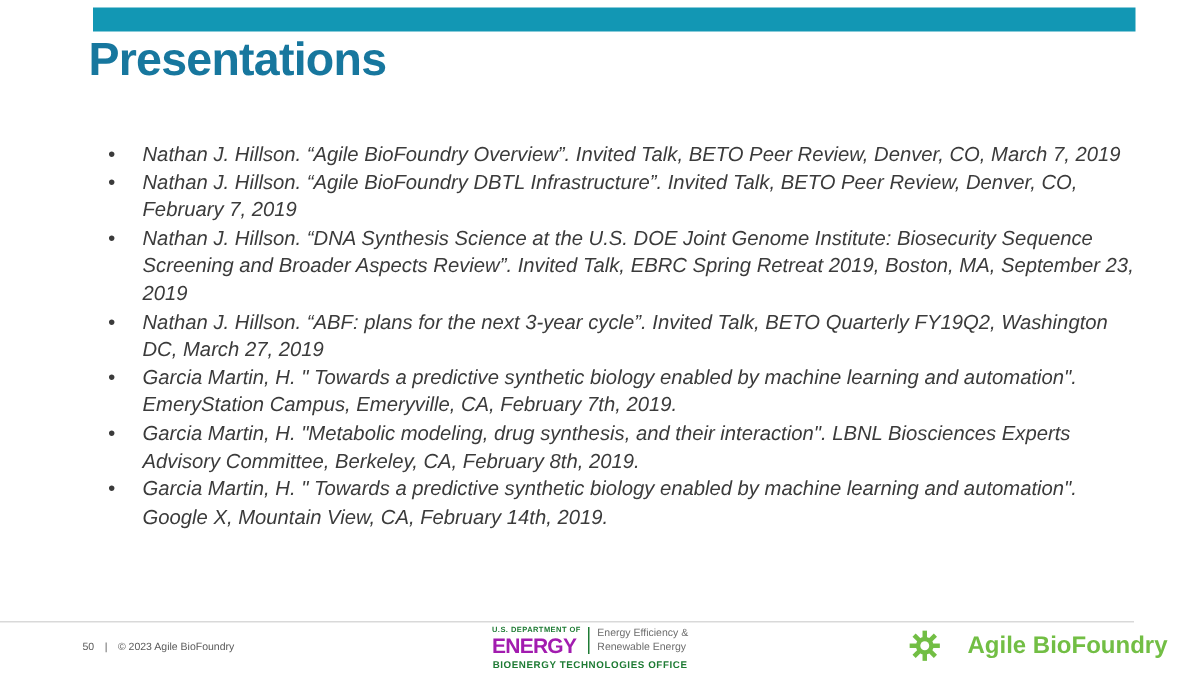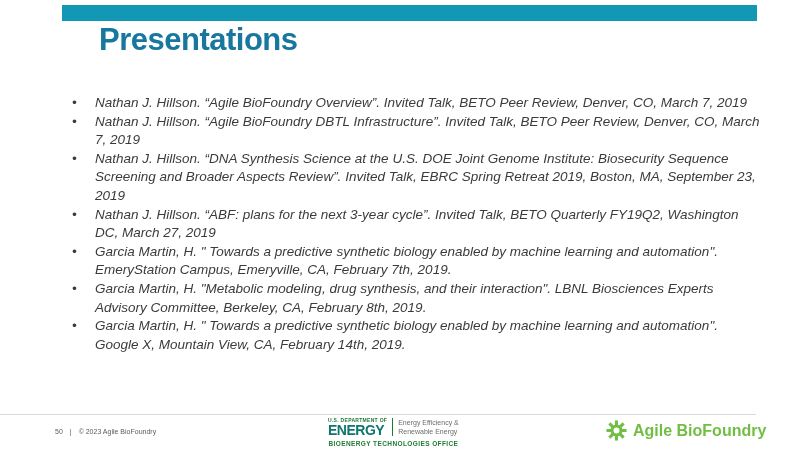--- a/index.html
+++ b/index.html
@@ -17,21 +17,20 @@
     width: 695px; height: 16px;
     background: #1297B4;
   }
   .title {
     position: absolute;
     left: 59px; top: 22px;
     font-size: 31px;
     font-weight: bold;
     letter-spacing: -0.5px;
     color: #17779E;
-    margin-left: 40px;
   }
 
   .bullets {
     position: absolute;
     left: 62px; top: 94px;
     width: 700px;
     list-style: none;
     font-size: 13.5px;
     line-height: 18.6px;
     color: #3B3B3B;
@@ -79,21 +78,21 @@
   .doe-dept {
     font-size: 5px;
     font-weight: bold;
     color: #1E7B34;
     letter-spacing: 0.3px;
     margin-bottom: 1px;
   }
   .doe-energy {
     font-size: 14px;
     font-weight: bold;
-    color: #0f766e;
+    color: #a21caf;
     letter-spacing: -0.5px;
     line-height: 12px;
   }
   .doe-sep {
     width: 1px; height: 18px;
     background: #1E7B34;
     margin: 0 5px;
   }
   .doe-tagline {
     font-size: 7px;
@@ -107,41 +106,41 @@
     letter-spacing: 0.4px;
     margin-top: 4px;
     white-space: nowrap;
   }
 
   .abf-logo {
     position: absolute;
     left: 606px; top: 420px;
     display: flex;
     align-items: center;
-    gap: 6px;
+    gap: 18px;
   }
   .abf-name {
     font-size: 16px;
     font-weight: bold;
     color: #72BE44;
     white-space: nowrap;
   }
 </style>
 </head>
 <body>
 
 <div class="slide">
 
   <div class="top-bar"></div>
 
   <h1 class="title">Presentations</h1>
 
   <ul class="bullets">
       <li>Nathan J. Hillson. “Agile BioFoundry Overview”. Invited Talk, BETO Peer Review, Denver, CO, March 7, 2019</li>
-      <li>Nathan J. Hillson. “Agile BioFoundry DBTL Infrastructure”. Invited Talk, BETO Peer Review, Denver, CO, March 7, 2019</li>
+      <li>Nathan J. Hillson. “Agile BioFoundry DBTL Infrastructure”. Invited Talk, BETO Peer Review, Denver, CO, February 7, 2019</li>
       <li>Nathan J. Hillson. “DNA Synthesis Science at the U.S. DOE Joint Genome Institute: Biosecurity Sequence Screening and Broader Aspects Review”. Invited Talk, EBRC Spring Retreat 2019, Boston, MA, September 23, 2019</li>
       <li>Nathan J. Hillson. “ABF: plans for the next 3-year cycle”. Invited Talk, BETO Quarterly FY19Q2, Washington DC, March 27, 2019</li>
       <li>Garcia Martin, H. " Towards a predictive  synthetic biology enabled by machine learning and automation". EmeryStation Campus, Emeryville, CA, February 7th, 2019.</li>
       <li>Garcia Martin, H. "Metabolic modeling, drug synthesis, and their interaction". LBNL Biosciences Experts Advisory Committee, Berkeley, CA, February 8th, 2019.</li>
       <li>Garcia Martin, H. " Towards a predictive  synthetic biology enabled by machine learning and automation". Google X, Mountain View, CA, February 14th, 2019.</li>
     </ul>
 
   <div class="footer-rule"></div>
 
   <div class="footer-left">

